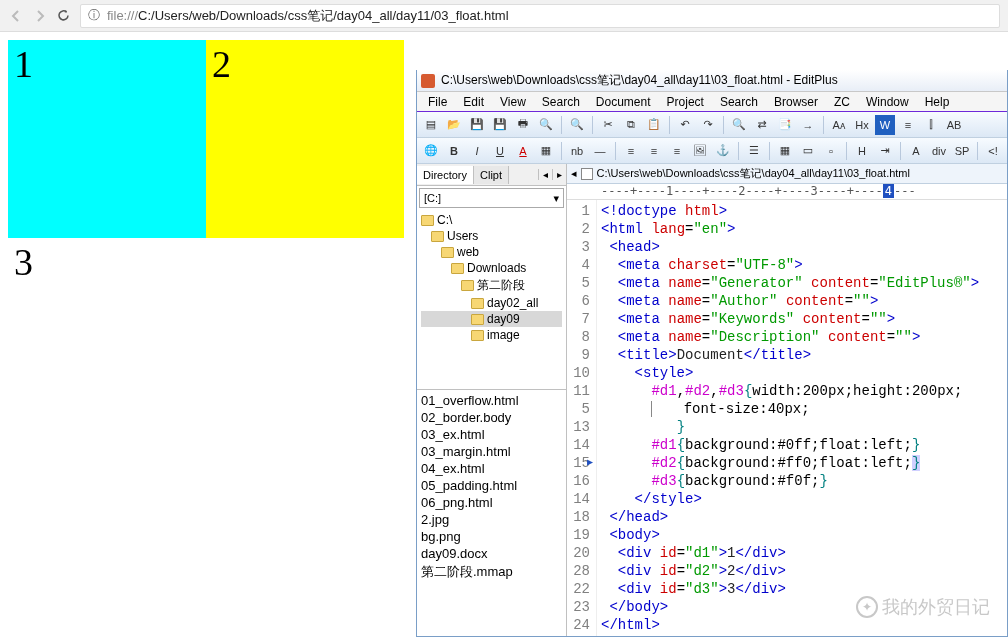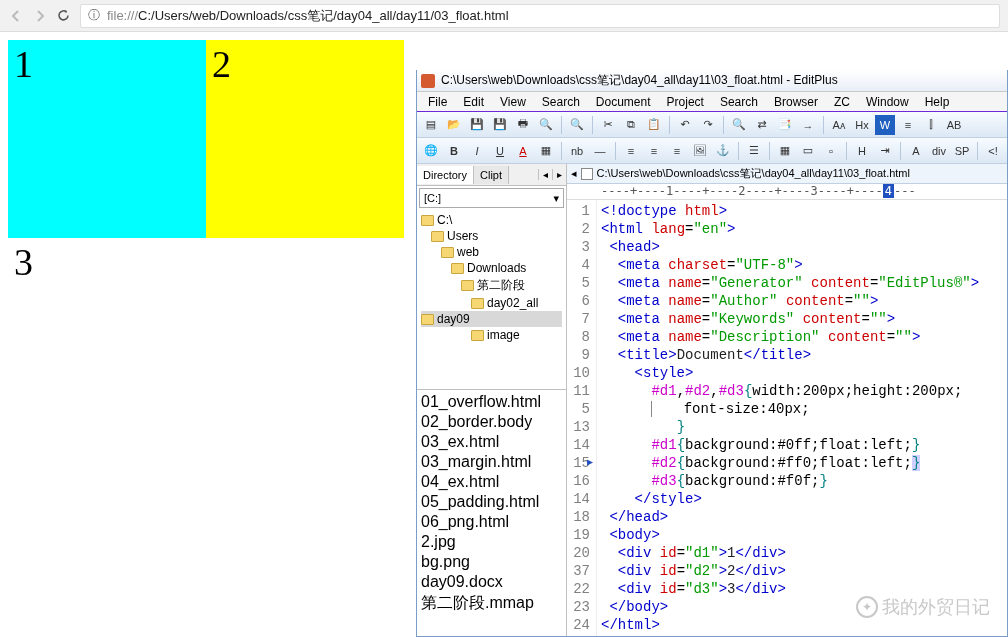--- a/index.html
+++ b/index.html
@@ -39,21 +39,21 @@
 .sidebar-tabs { height:22px; background:#f0f0f0; border-bottom:1px solid #c0c0c0; display:flex; align-items:center; }
 .sidebar-tab { padding:3px 6px; border-right:1px solid #c0c0c0; font-size:11px; background:#fff;}
 .sidebar-tab.inactive { background:#e8e8e8; }
 .sidebar-nav { display:flex; margin-left:auto;}
 .sidebar-nav span{ width:14px; text-align:center; border-left:1px solid #c0c0c0; font-size:10px;}
 .drive-select { height:20px; border:1px solid #aaa; margin:2px; font-size:11px; background:#fff; display:flex; align-items:center; padding:0 4px; justify-content:space-between;}
 .tree { flex:0 0 auto; padding:2px 4px; font-size:12px; overflow:hidden; border-bottom:1px solid #c0c0c0; height:180px;}
 .tree-item { display:flex; align-items:center; gap:3px; padding:1px 0; white-space:nowrap; }
 .tree-item.sel { background:#d8d8d8; }
 .folder-icon { width:13px; height:11px; background:#f7d774; border:1px solid #c9a63e; border-radius:1px; display:inline-block;}
-.filelist { flex:1; padding:2px 4px; font-size:16px; overflow:auto;}
+.filelist { flex:1; padding:2px 4px; font-size:13px; overflow:auto;}
 .filelist div { padding:1px 0; white-space:nowrap;}
 
 .code-pane { flex:1; background:#fff; display:flex; flex-direction:column; }
 .code-tabs { height:20px; background:#eef4fb; border-bottom:1px solid #c0d0e0; display:flex; align-items:center; padding:0 4px; gap:4px; font-size:11px;}
 .code-tabs .file-icon{ width:12px; height:12px; background:#fff; border:1px solid #888;}
 .ruler { height:16px; background:#fff; border-bottom:1px solid #ddd; font-family:Consolas,monospace; font-size:12px; color:#555; padding-left:34px; white-space:pre; position:relative;}
 .ruler .cur { background:#2050c0; color:#fff; padding:0 2px;}
 .code-area { flex:1; display:flex; font-family:Consolas,"Courier New",monospace; font-size:14px; line-height:18px; overflow:hidden; position:relative;}
 .gutter { width:30px; text-align:right; color:#808080; padding:2px 6px 2px 0; background:#fff; border-right:1px solid #eee;}
 .gutter div{ height:18px;}
@@ -216,21 +216,21 @@
               <span>Downloads</span>
             </div>
             <div class="tree-item" style="padding-left: 40px;">
               <span class="folder-icon"></span>
               <span>第二阶段</span>
             </div>
             <div class="tree-item" style="padding-left: 50px; text-align: right;">
               <span class="folder-icon"></span>
               <span>day02_all</span>
             </div>
-            <div class="tree-item sel" style="">
+            <div class="tree-item sel" style="padding-left: 50px;">
               <span class="folder-icon"></span>
               <span>day09</span>
             </div>
             <div class="tree-item" style="padding-left: 50px;">
               <span class="folder-icon"></span>
               <span>image</span>
             </div>
           </div>
         <div class="filelist" id="filelist">
             <div>01_overflow.html</div>
@@ -269,21 +269,21 @@
               <div>11</div>
               <div>5</div>
               <div>13</div>
               <div>14</div>
               <div>15</div>
               <div>16</div>
               <div>14</div>
               <div>18</div>
               <div>19</div>
               <div>20</div>
-              <div>37</div>
+              <div>28</div>
               <div>22</div>
               <div>23</div>
               <div>24</div>
             </div>
           <div class="code-lines" id="codelines"><div><span class="c-tag">&lt;!doctype</span> <span class="c-attr">html</span><span class="c-tag">&gt;</span></div><div><span class="c-tag">&lt;html</span> <span class="c-attr">lang</span>=<span class="c-val">"en"</span><span class="c-tag">&gt;</span></div><div> <span class="c-tag">&lt;head&gt;</span></div><div>  <span class="c-tag">&lt;meta</span> <span class="c-attr">charset</span>=<span class="c-val">"UTF-8"</span><span class="c-tag">&gt;</span></div><div>  <span class="c-tag">&lt;meta</span> <span class="c-attr">name</span>=<span class="c-val">"Generator"</span> <span class="c-attr">content</span>=<span class="c-val">"EditPlus®"</span><span class="c-tag">&gt;</span></div><div>  <span class="c-tag">&lt;meta</span> <span class="c-attr">name</span>=<span class="c-val">"Author"</span> <span class="c-attr">content</span>=<span class="c-val">""</span><span class="c-tag">&gt;</span></div><div>  <span class="c-tag">&lt;meta</span> <span class="c-attr">name</span>=<span class="c-val">"Keywords"</span> <span class="c-attr">content</span>=<span class="c-val">""</span><span class="c-tag">&gt;</span></div><div>  <span class="c-tag">&lt;meta</span> <span class="c-attr">name</span>=<span class="c-val">"Description"</span> <span class="c-attr">content</span>=<span class="c-val">""</span><span class="c-tag">&gt;</span></div><div>  <span class="c-tag">&lt;title&gt;</span><span class="c-text">Document</span><span class="c-tag">&lt;/title&gt;</span></div><div>    <span class="c-tag">&lt;style&gt;</span></div><div>      <span class="c-sel">#d1</span>,<span class="c-sel">#d2</span>,<span class="c-sel">#d3</span><span class="c-brace">{</span>width:200px;height:200px;</div><div>      <span style="border-left:1px solid #888;padding-left:6px;">   font-size:40px;</span></div><div>         <span class="c-brace">}</span></div><div>      <span class="c-sel">#d1</span><span class="c-brace">{</span>background:#0ff;float:left;<span class="c-brace">}</span></div><div style="position: relative;">      <span class="c-sel">#d2</span><span class="c-brace">{</span>background:#ff0;float:left;<span class="c-brace" style="background:#d0d0ff;">}</span><span class="code-marker" style="left: -14px; position: absolute;">▶</span></div><div>      <span class="c-sel">#d3</span><span class="c-brace">{</span>background:#f0f;<span class="c-brace">}</span></div><div>    <span class="c-tag">&lt;/style&gt;</span></div><div> <span class="c-tag">&lt;/head&gt;</span></div><div> <span class="c-tag">&lt;body&gt;</span></div><div>  <span class="c-tag">&lt;div</span> <span class="c-attr">id</span>=<span class="c-val">"d1"</span><span class="c-tag">&gt;</span><span class="c-text">1</span><span class="c-tag">&lt;/div&gt;</span></div><div>  <span class="c-tag">&lt;div</span> <span class="c-attr">id</span>=<span class="c-val">"d2"</span><span class="c-tag">&gt;</span><span class="c-text">2</span><span class="c-tag">&lt;/div&gt;</span></div><div>  <span class="c-tag">&lt;div</span> <span class="c-attr">id</span>=<span class="c-val">"d3"</span><span class="c-tag">&gt;</span><span class="c-text">3</span><span class="c-tag">&lt;/div&gt;</span></div><div> <span class="c-tag">&lt;/body&gt;</span></div><div><span class="c-tag">&lt;/html&gt;</span></div></div>
         </div>
       </div>
     </div>
   </div>
 </div>

